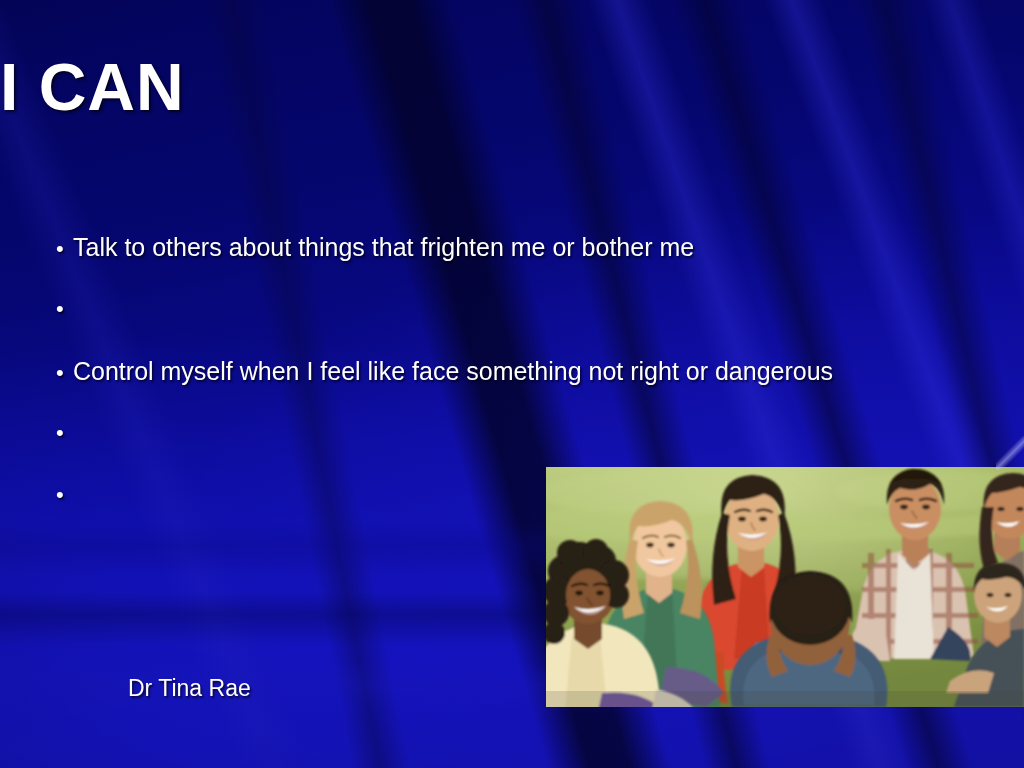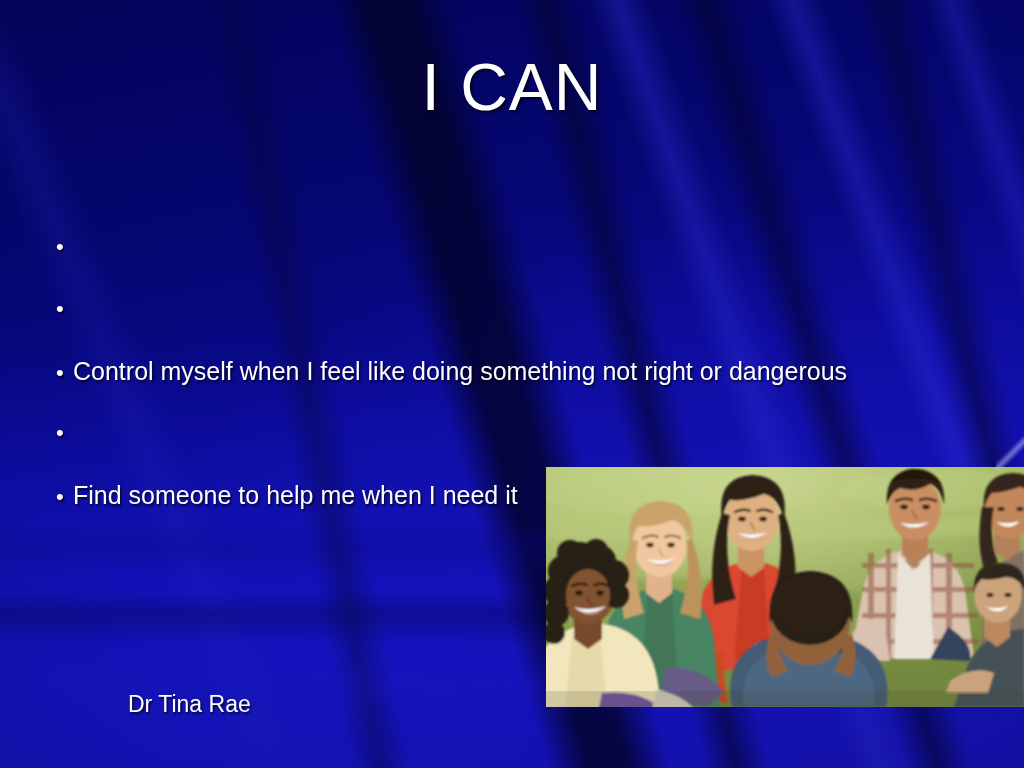--- a/index.html
+++ b/index.html
@@ -50,24 +50,24 @@
     background:
       radial-gradient(ellipse 140% 110% at 50% 40%, rgba(0,0,0,0) 42%, rgba(0,0,20,.34) 100%);
   }
 
   
   #title {
     position: absolute;
     left: 0;
     top: 54px;
     width: 1024px;
-    text-align: center;
+    text-align: left;
     font-size: 66px;
     line-height: 1;
-    font-weight: 400;
+    font-weight: 700;
     color: #ffffff;
     letter-spacing: 1px;
     text-shadow: 2px 2px 3px rgba(0,0,10,.75);
     white-space: nowrap;
   }
 
   
   #bullets {
     position: absolute;
     left: 56px;
@@ -97,21 +97,20 @@
   
   #attribution {
     position: absolute;
     left: 128px;
     top: 674px;
     font-size: 23px;
     line-height: 28px;
     color: #ffffff;
     text-shadow: 1.5px 1.5px 2px rgba(0,0,12,.7);
     white-space: nowrap;
-    margin-top: 16px;
   }
 
   
   #photo {
     position: absolute;
     left: 546px;
     top: 467px;
     width: 478px;
     height: 240px;
     overflow: hidden;
@@ -138,34 +137,34 @@
   <div class="bg-layer bg-base"></div>
   <div class="bg-layer bg-streaks"></div>
   <div class="bg-layer bg-bands"></div>
   <div class="bg-layer bg-vignette"></div>
 
   <div id="title">I CAN</div>
 
   <div id="bullets">
     <div class="bullet">
       <span class="bullet-marker">•</span>
-    </div>
-    <div class="bullet">
-      <span class="bullet-marker">•</span>
-    </div>
-    <div class="bullet">
-      <span class="bullet-marker">•</span>
-      <span class="bullet-text">Control myself when I feel like doing something not right or dangerous</span>
-    </div>
-    <div class="bullet">
-      <span class="bullet-marker">•</span>
-    </div>
-    <div class="bullet">
-      <span class="bullet-marker">•</span>
-      <span class="bullet-text">Find someone to help me when I need it</span>
+      <span class="bullet-text">Talk to others about things that frighten me or bother me</span>
+    </div>
+    <div class="bullet">
+      <span class="bullet-marker">•</span>
+    </div>
+    <div class="bullet">
+      <span class="bullet-marker">•</span>
+      <span class="bullet-text">Control myself when I feel like face something not right or dangerous</span>
+    </div>
+    <div class="bullet">
+      <span class="bullet-marker">•</span>
+    </div>
+    <div class="bullet">
+      <span class="bullet-marker">•</span>
     </div>
   </div>
 
   <div id="attribution">Dr Tina Rae</div>
 
   <div id="photo">
     <svg width="478" height="240" viewBox="0 0 478 240" xmlns="http://www.w3.org/2000/svg" role="img">
       <defs>
         <linearGradient id="grassG" x1="0" y1="0" x2="0.25" y2="1">
           <stop offset="0%" stop-color="#a9bf6a"></stop>

